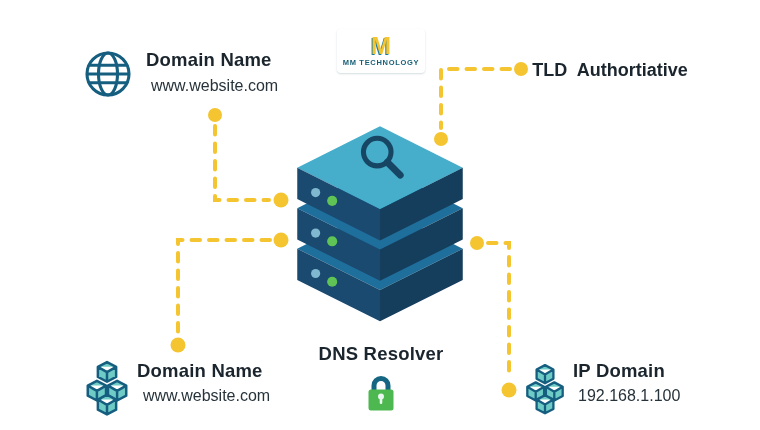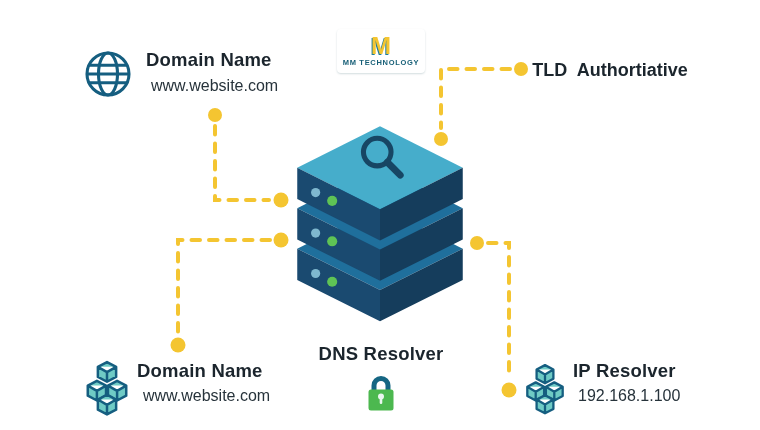--- a/index.html
+++ b/index.html
@@ -162,16 +162,16 @@
   </svg>
   <div class="abs label db-label">Domain Name</div>
   <div class="abs pill db-pill">www.website.com</div>
 
   <svg class="abs ip-icon" width="46" height="52" viewBox="0 0 52 58">
     <use href="#cube" transform="translate(26,12)"></use>
     <use href="#cube" transform="translate(15.5,31.5)"></use>
     <use href="#cube" transform="translate(36.5,31.5)"></use>
     <use href="#cube" transform="translate(26,46)"></use>
   </svg>
-  <div class="abs label ip-label">IP Resolver</div>
+  <div class="abs label ip-label">IP Domain</div>
   <div class="abs pill ip-pill">192.168.1.100</div>
 
 </div>
 
 </body></html>

